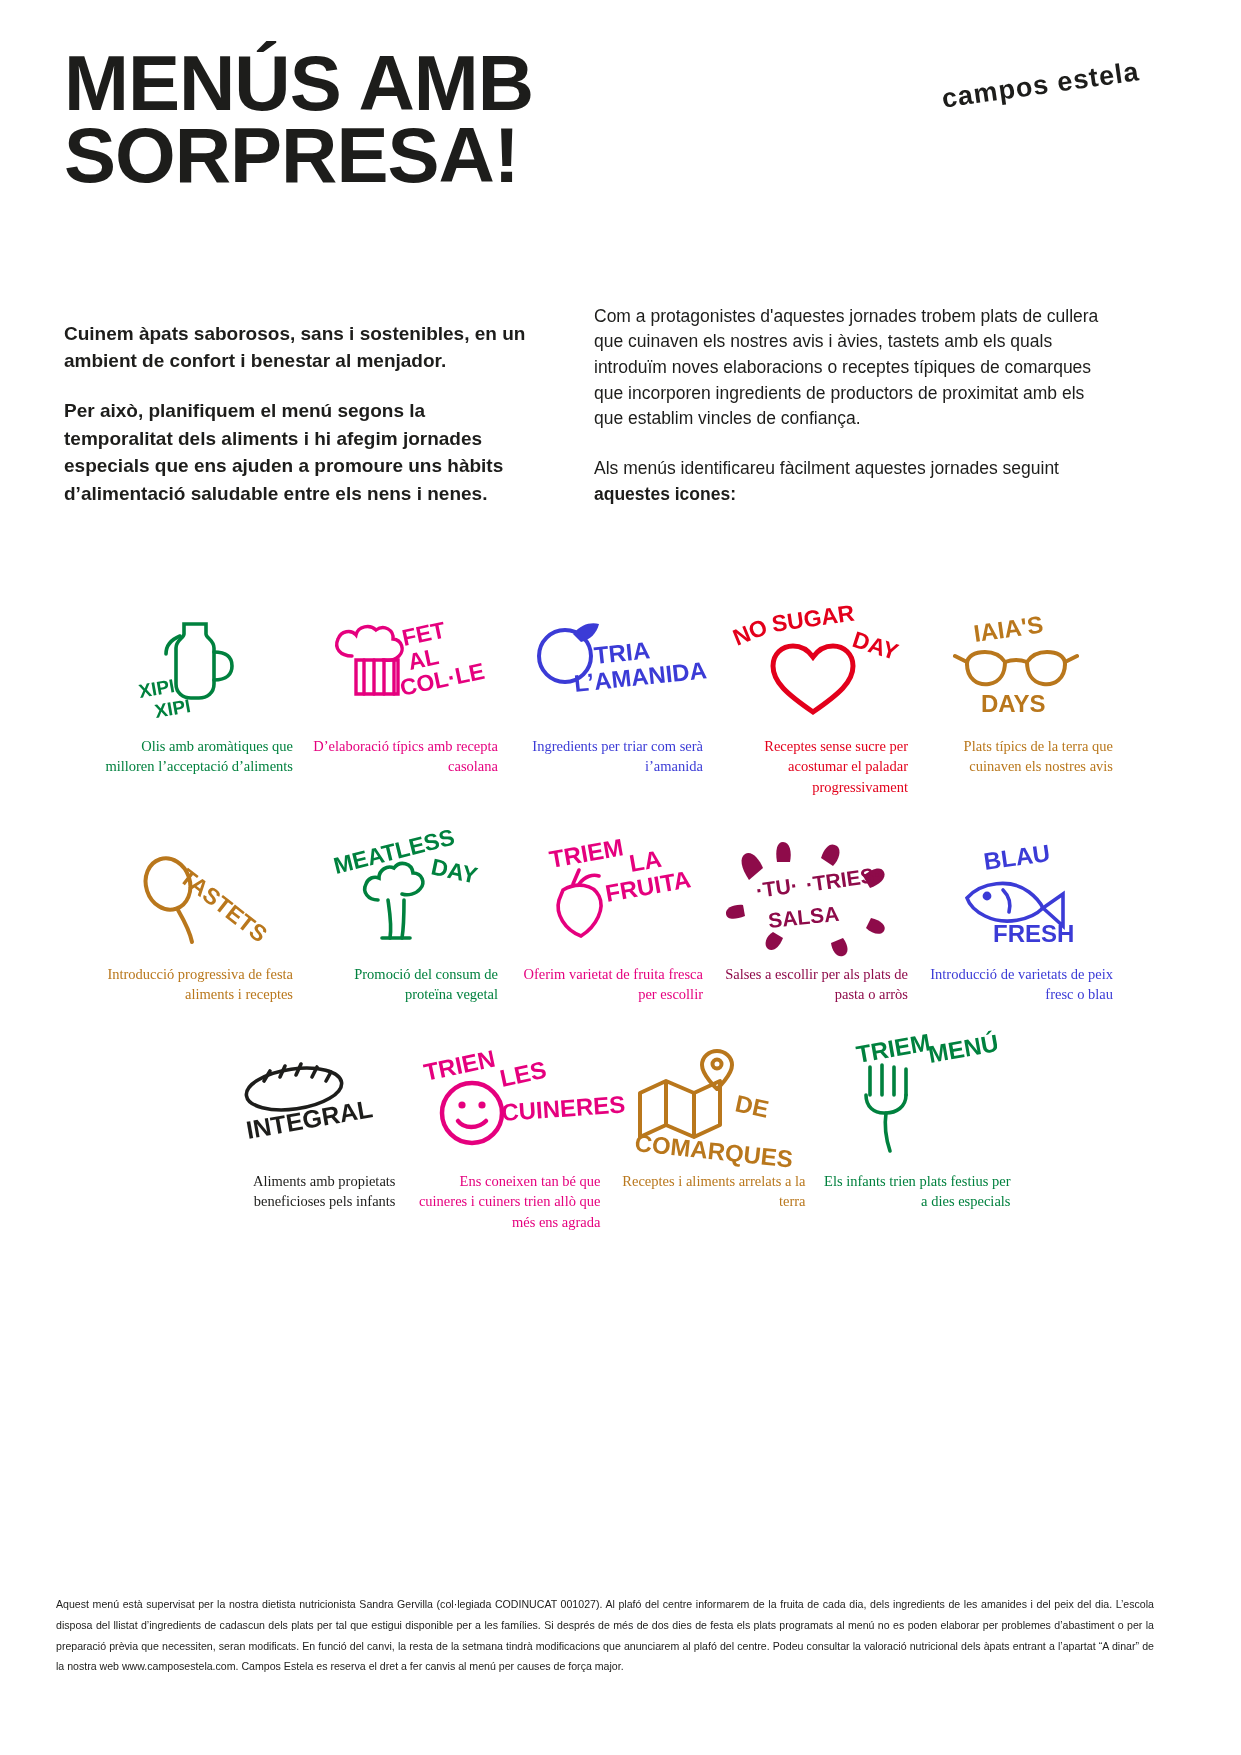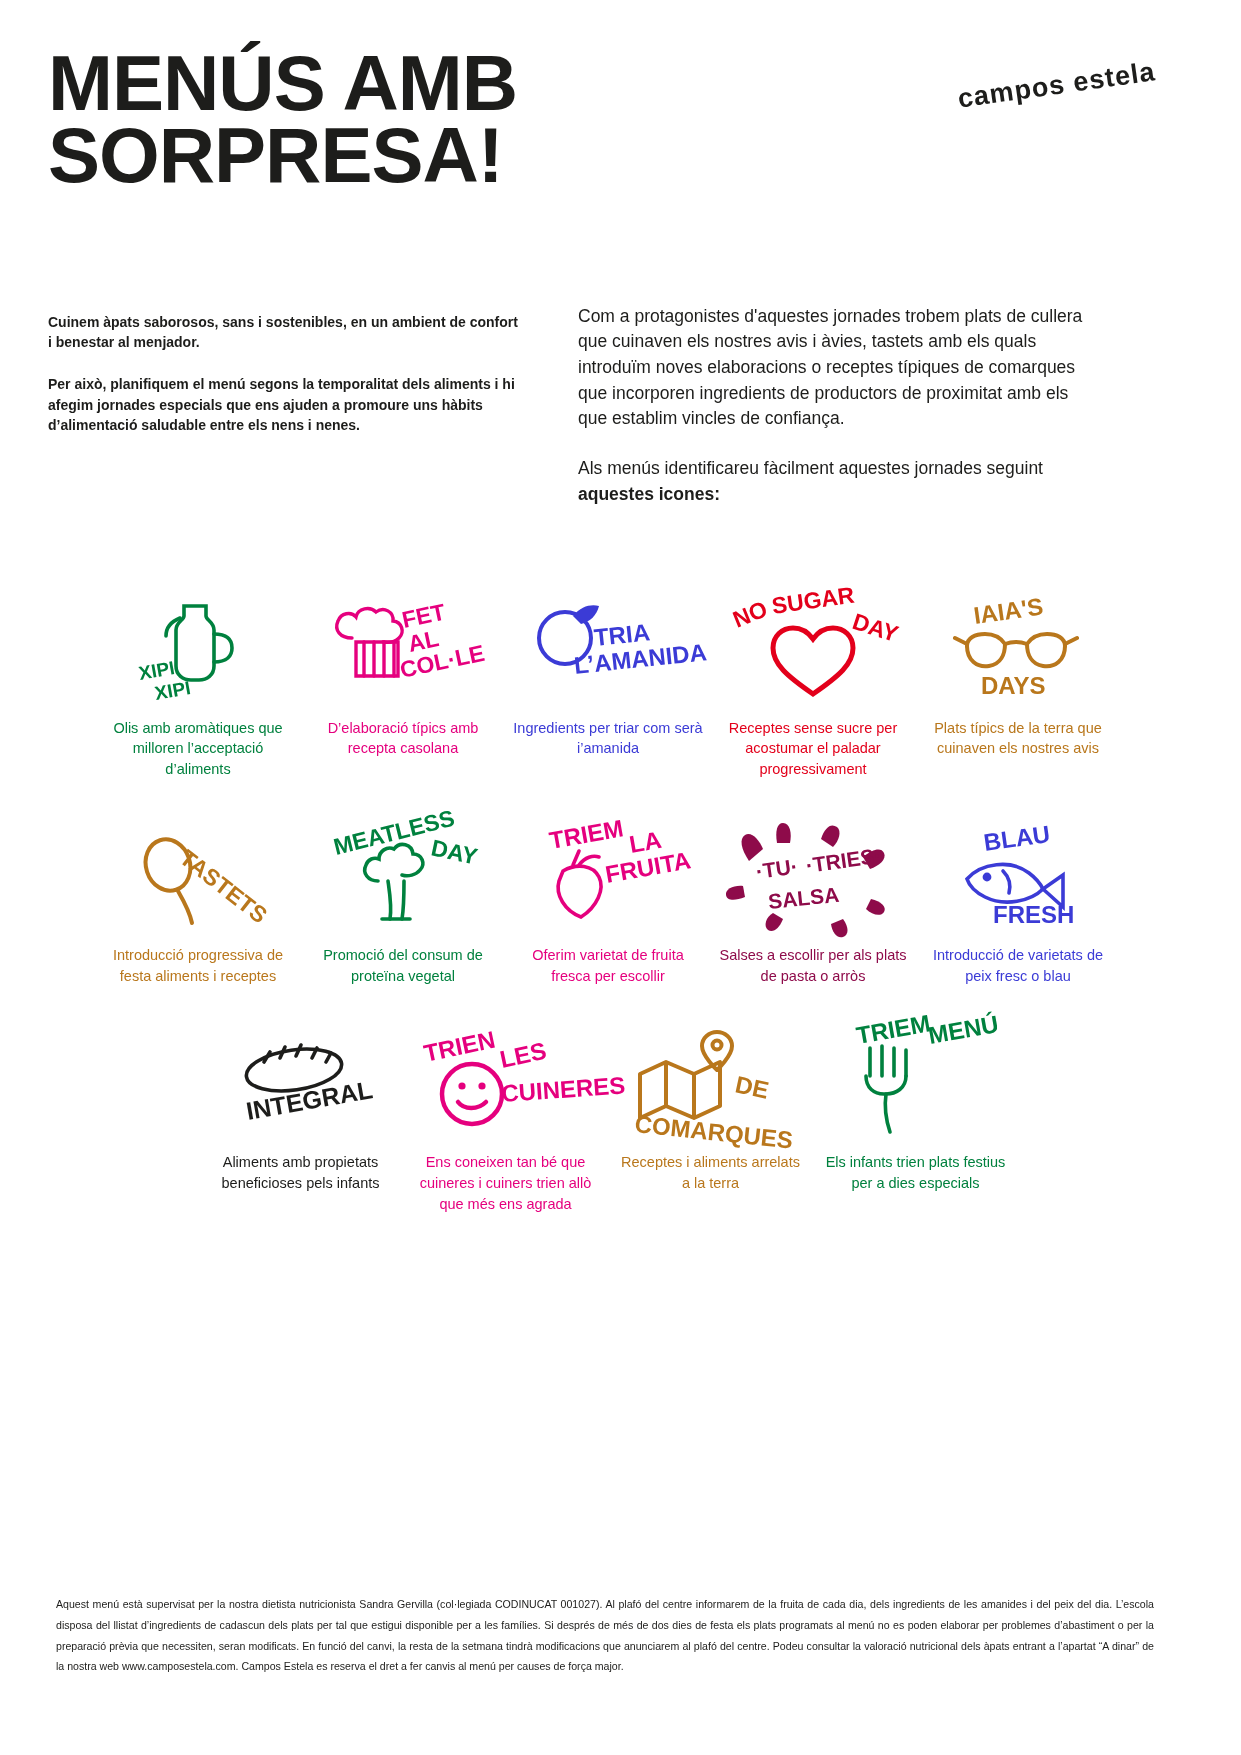--- a/index.html
+++ b/index.html
@@ -6,21 +6,21 @@
   html, body { margin:0; padding:0; }
   body {
     width: 1241px;
     height: 1755px;
     background: #ffffff;
     font-family: "Liberation Sans", sans-serif;
     color: #1a1a1a;
     position: relative;
     overflow: hidden;
   }
-  .page { position: relative; width: 1216px; height: 1755px; padding: 0 48px; }
+  .page { position: relative; width: 1216px; height: 1755px; padding: 0 64px; }
 
   
   .header { padding-top: 48px; display: flex; justify-content: space-between; align-items: flex-start; }
   .title {
     font-size: 78px;
     line-height: 0.92;
     font-weight: 800;
     letter-spacing: -1px;
     color: #1d1d1b;
     max-width: 640px;
@@ -34,22 +34,22 @@
     transform: rotate(-8deg);
     letter-spacing: 1px;
     white-space: nowrap;
   }
 
   
   .intro { display: flex; gap: 60px; margin-top: 112px; }
   .col-left { width: 470px; }
   .col-right { width: 520px; }
   .col-left p {
-    margin: 8px 0 22px 0;
-    font-size: 14px;
+    margin: 16px 0 22px 0;
+    font-size: 19px;
     line-height: 1.46;
     font-weight: 700;
     color: #1d1d1b;
   }
   .col-right p {
     margin: 0 0 24px 0;
     font-size: 17.5px;
     line-height: 1.47;
     color: #1d1d1b;
   }
@@ -70,22 +70,23 @@
   .badge {
     height: 118px;
     display: flex;
     align-items: center;
     justify-content: center;
     margin-bottom: 10px;
   }
   .cap {
     font-size: 14.5px;
     line-height: 1.42;
-    text-align: center;
+    text-align: right;
     max-width: 190px;
+    font-family: Liberation Serif, serif;
   }
 
   
   .footer {
     position: absolute;
     left: 56px;
     right: 62px;
     bottom: 78px;
     font-size: 10.6px;
     line-height: 1.95;

